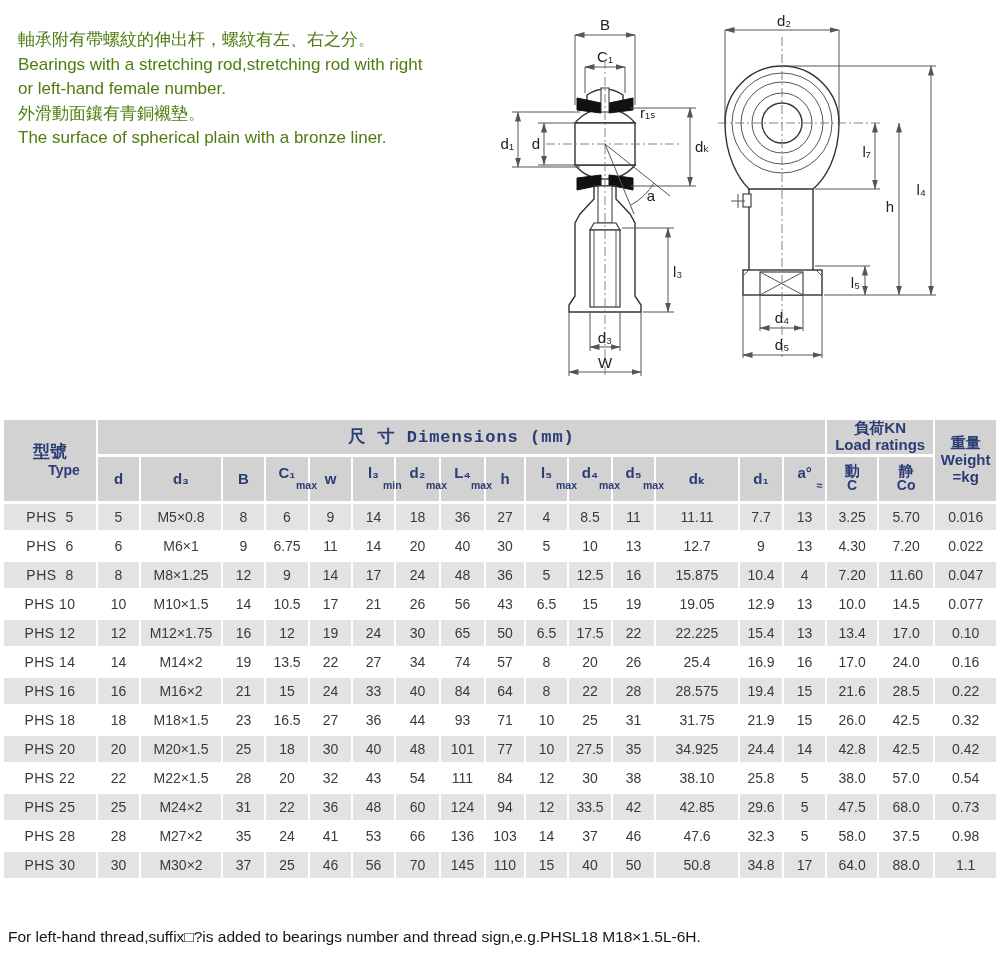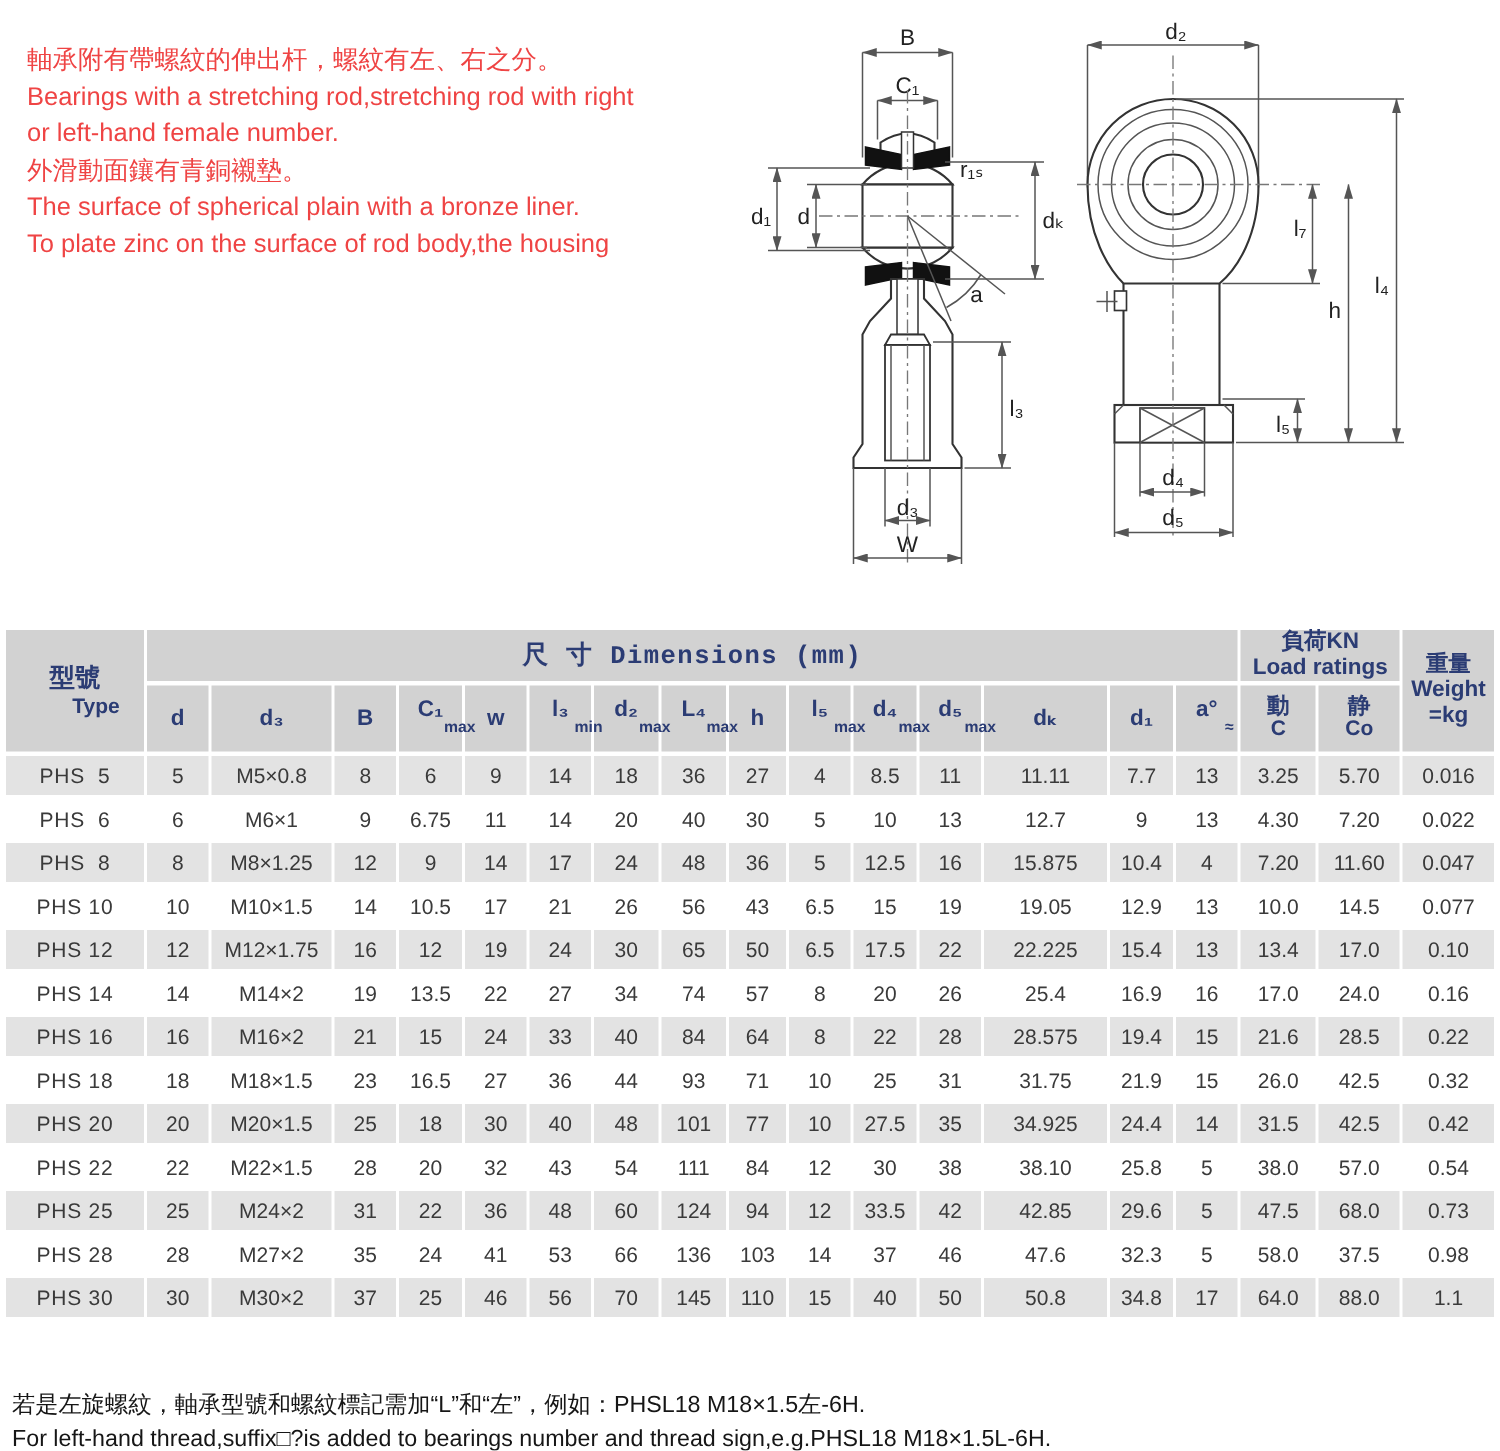--- a/index.html
+++ b/index.html
@@ -2,21 +2,21 @@
 <html style="--header-bg: #d2d2d2; --header-text: #2b3c74; --row-alt-bg: #e3e3e3; --row-bg: #ffffff; --body-text: #3a3a3a;"><head>
 <meta charset="utf-8">
 <style>
   html,body{margin:0;padding:0;}
   body{
     width:1000px;height:967px;position:relative;background:#ffffff;
     font-family:"Liberation Sans","DejaVu Sans",sans-serif;
     color:#1f1f1f;overflow:hidden;
   }
   
-  .intro{position:absolute;left:18px;top:28px;width:480px;font-size:17px;line-height:24.6px;color:#ef4444;}
+  .intro{position:absolute;left:18px;top:28px;width:480px;font-size:17px;line-height:24.6px;color:#4d7c0f;}
   
   svg{position:absolute;}
   svg text{font-family:"Liberation Sans","DejaVu Sans",sans-serif;font-size:15px;fill:#222;}
   .thin{stroke:#555;stroke-width:1;fill:none;}
   .outline{stroke:#333;stroke-width:1.4;fill:none;}
   .cl{stroke:#777;stroke-width:0.9;stroke-dasharray:9 3 2 3;fill:none;}
   .dim{stroke:#555;stroke-width:1;fill:none;}
   .blk{fill:#111;stroke:#111;}
   
   :root{
@@ -45,21 +45,20 @@
 </style>
 </head>
 <body>
 
 <div class="intro">
   <div>軸承附有帶螺紋的伸出杆，螺紋有左、右之分。</div>
   <div>Bearings with a stretching rod,stretching rod with right</div>
   <div>or left-hand female number.</div>
   <div>外滑動面鑲有青銅襯墊。</div>
   <div>The surface of spherical plain with a bronze liner.</div>
-  <div>To plate zinc on the surface of rod body,the housing</div>
 </div>
 
 <svg style="left:488px;top:5px;" width="245" height="378" viewBox="0 0 245 378">
   <defs>
     <marker id="aL" viewBox="0 0 10 6" refX="9.5" refY="3" markerWidth="10" markerHeight="6" orient="auto-start-reverse">
       <path d="M0,0 L10,3 L0,6 Z" fill="#555"></path>
     </marker>
     <pattern id="hL" width="7" height="7" patternUnits="userSpaceOnUse" patternTransform="rotate(45)">
       <line x1="0" y1="0" x2="0" y2="7" stroke="#666" stroke-width="1.1"></line>
     </pattern>
@@ -490,21 +489,21 @@
         <td>40</td>
         <td>48</td>
         <td>101</td>
         <td>77</td>
         <td>10</td>
         <td>27.5</td>
         <td>35</td>
         <td>34.925</td>
         <td>24.4</td>
         <td>14</td>
-        <td>31.5</td>
+        <td>42.8</td>
         <td>42.5</td>
         <td>0.42</td>
       </tr>
       <tr>
         <td class="type-cell">PHS 22</td>
         <td>22</td>
         <td>M22×1.5</td>
         <td>28</td>
         <td>20</td>
         <td>32</td>
@@ -582,15 +581,14 @@
         <td>34.8</td>
         <td>17</td>
         <td>64.0</td>
         <td>88.0</td>
         <td>1.1</td>
       </tr>
     </tbody>
 </table>
 
 <div class="notes">
-  <div>若是左旋螺紋，軸承型號和螺紋標記需加“L”和“左”，例如：PHSL18  M18×1.5左-6H.</div>
   <div>For left-hand thread,suffix□?is added to bearings number and thread sign,e.g.PHSL18  M18×1.5L-6H.</div>
 </div>
 
 </body></html>

